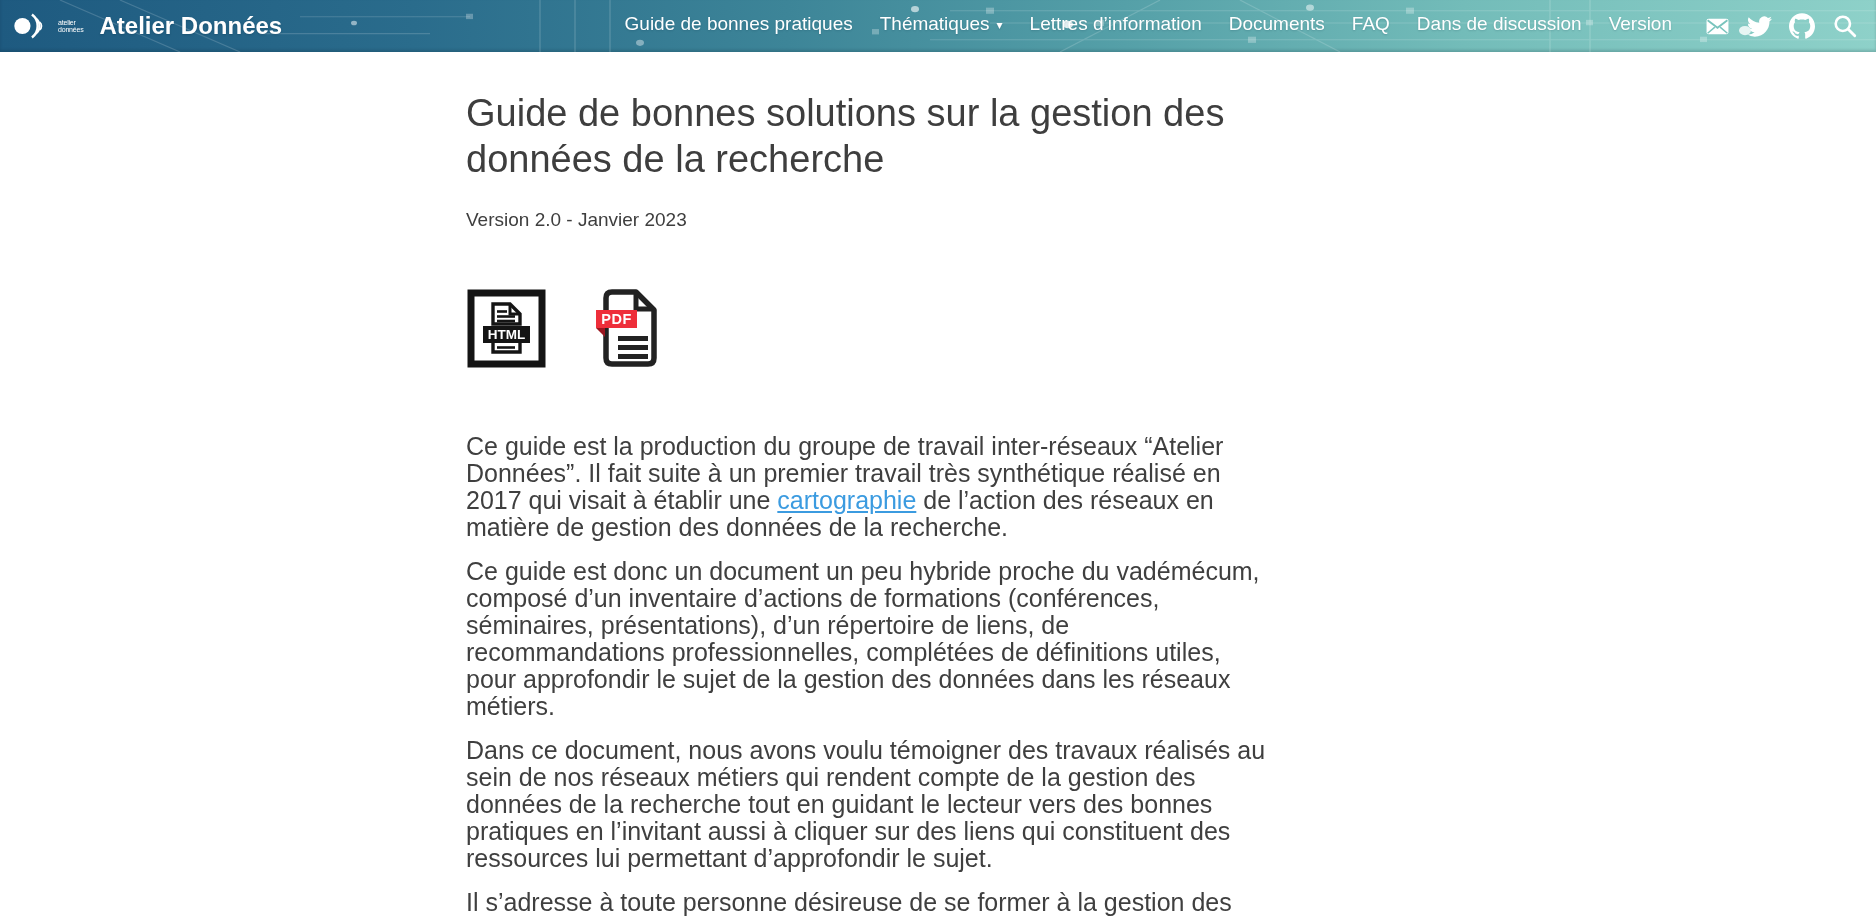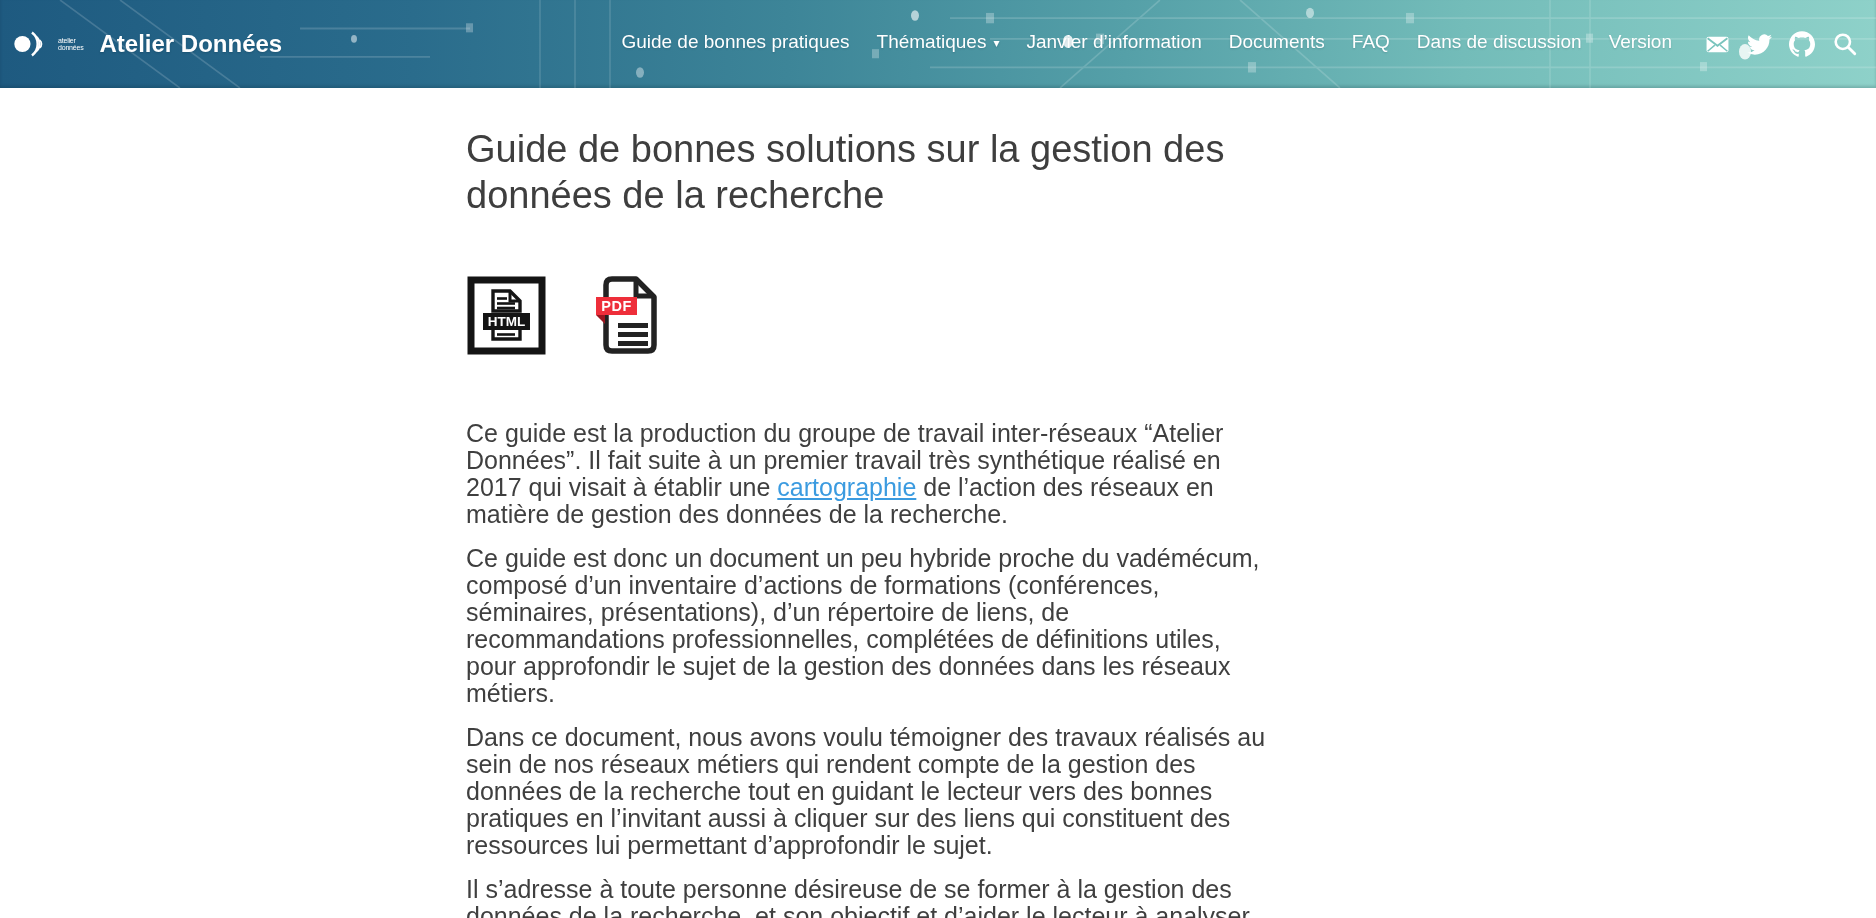--- a/index.html
+++ b/index.html
@@ -8,21 +8,21 @@
     width: 1876px; height: 918px;
     overflow: hidden;
     background: #ffffff;
     font-family: "Liberation Sans", sans-serif;
     color: #3f3f3f;
   }
 
   
   .site-header {
     position: relative;
-    height: 88px;
+    height: 52px;
     width: 100%;
     display: flex;
     align-items: center;
     padding: 0 18px 0 10px;
     background: linear-gradient(90deg,
       #1e5a80 0%, #2a6c8c 22%, #3d8598 42%,
       #55a0a8 60%, #73bcb9 78%, #8ed1c9 100%);
     box-shadow: inset 0 -2px 3px rgba(0,30,40,.18);
   }
   .circuit-pattern {
@@ -172,21 +172,21 @@
 
   <nav class="main-nav">
     <a class="nav-link" href="#">
       <span>Guide de bonnes pratiques</span>
     </a>
     <a class="nav-link" href="#">
       <span>Thématiques</span>
       <span class="nav-caret">▾</span>
     </a>
     <a class="nav-link" href="#">
-      <span>Janvier d’information</span>
+      <span>Lettres d’information</span>
     </a>
     <a class="nav-link" href="#">
       <span>Documents</span>
     </a>
     <a class="nav-link" href="#">
       <span>FAQ</span>
     </a>
     <a class="nav-link" href="#">
       <span>Dans de discussion</span>
     </a>
@@ -217,20 +217,21 @@
           <circle cx="10" cy="10" r="6.6" stroke="#ffffff" stroke-width="2.4" fill="none"></circle>
           <line x1="15.2" y1="15.2" x2="21" y2="21" stroke="#ffffff" stroke-width="2.6" stroke-linecap="round"></line>
         </svg>
       </a>
     </div>
   </nav>
 </header>
 
 <main class="article">
   <h1 class="page-title">Guide de bonnes solutions sur la gestion des données de la recherche</h1>
+  <p class="version-label">Version 2.0 - Janvier 2023</p>
 
   <div class="downloads">
     <a class="download-link" href="#">
       <svg width="81" height="81" viewBox="0 0 81 81" aria-hidden="true">
         <rect x="5" y="5" width="71" height="71" fill="#ffffff" stroke="#141414" stroke-width="7"></rect>
         <path d="M27 16 h17 l10 10 v10 H27 z" fill="#ffffff" stroke="#141414" stroke-width="3.4" stroke-linejoin="miter"></path>
         <path d="M44 16 v10 h10" fill="none" stroke="#141414" stroke-width="3"></path>
         <line x1="31" y1="23.5" x2="41" y2="23.5" stroke="#141414" stroke-width="2.6"></line>
         <line x1="31" y1="28.5" x2="49" y2="28.5" stroke="#141414" stroke-width="2.6"></line>
         <line x1="31" y1="33" x2="49" y2="33" stroke="#141414" stroke-width="2.6"></line>

